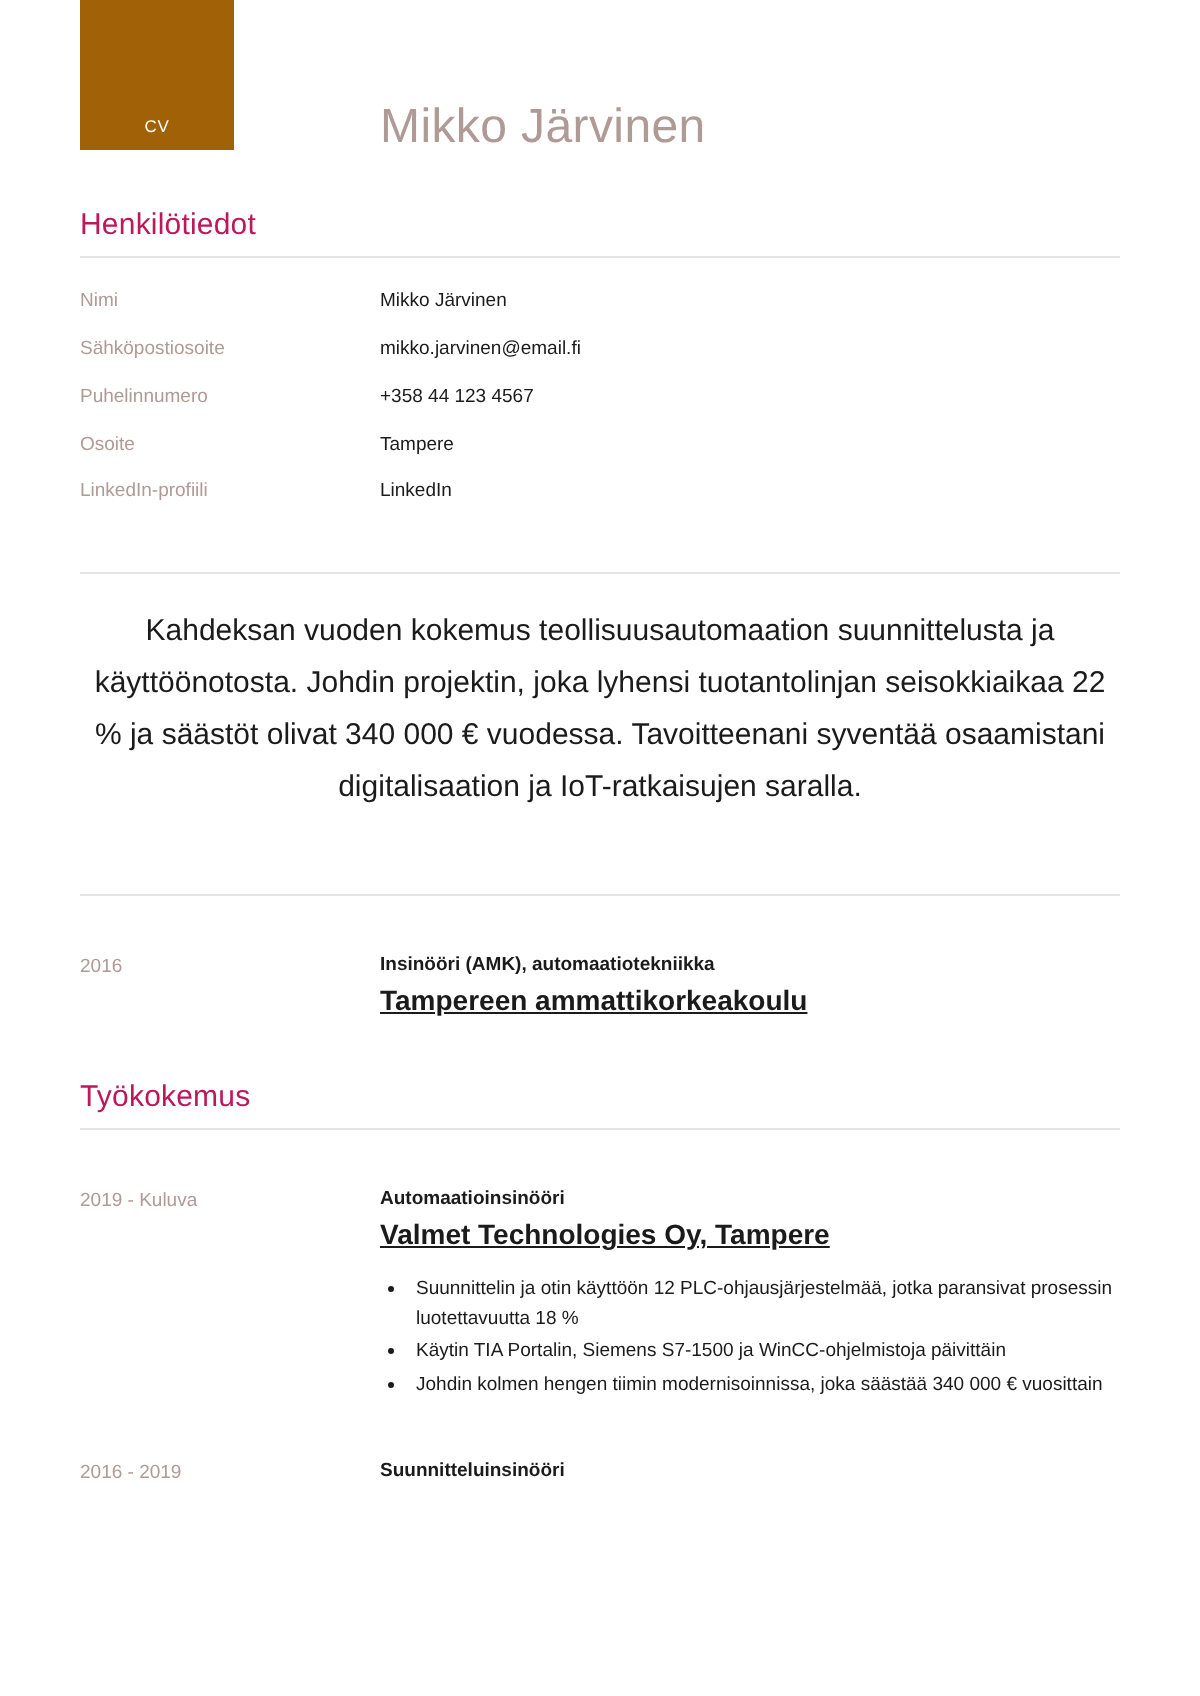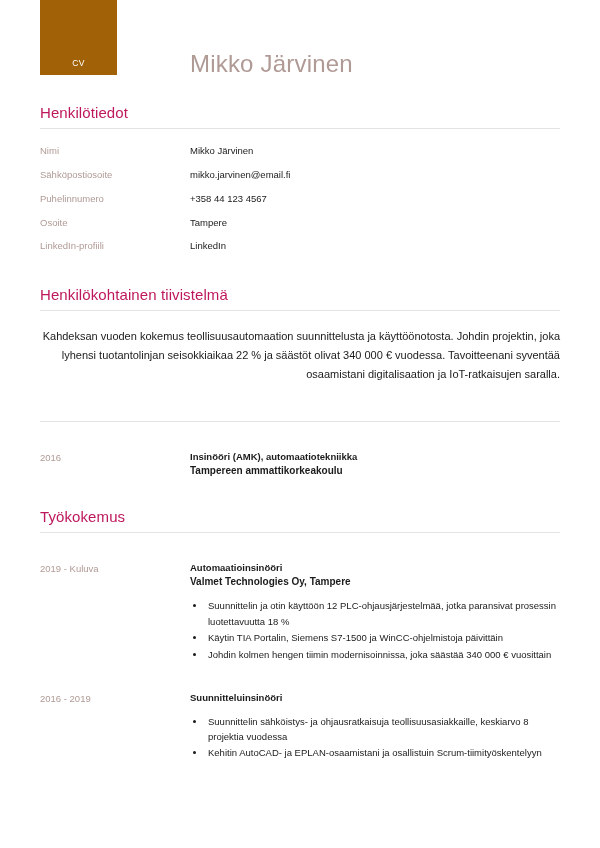--- a/index.html
+++ b/index.html
@@ -95,25 +95,25 @@
   }
   .detail-value {
     font-size: 9.5px;
     color: #1b1b1b;
     line-height: 1.3;
   }
 
   
   .summary-body {
     margin-top: 16px;
-    font-size: 11px;
+    font-size: 15px;
     line-height: 1.72;
     color: #1b1b1b;
     max-width: 520px;
-    text-align: right;
+    text-align: center;
   }
 
   
   .entry {
     display: flex;
     align-items: flex-start;
     margin-top: 28px;
   }
   .entry-date {
     width: 150px;
@@ -127,24 +127,25 @@
     flex: 1 1 auto;
     min-width: 0;
   }
   .entry-title {
     font-size: 9.5px;
     font-weight: bold;
     color: #1b1b1b;
     line-height: 1.45;
   }
   .entry-org {
-    font-size: 10px;
+    font-size: 14px;
     font-weight: bold;
     color: #1b1b1b;
     line-height: 1.45;
+    text-decoration: underline;
   }
   .entry-bullets {
     margin: 9px 0 0 0;
     padding-left: 16px;
     list-style: disc;
   }
   .entry-bullets li {
     font-size: 9.5px;
     line-height: 1.62;
     color: #1b1b1b;
@@ -198,21 +199,20 @@
         <div class="detail-label">LinkedIn-profiili</div>
         <div class="detail-value">LinkedIn</div>
       </div>
 
     </div>
   </div>
 
   <div class="gap-sm"></div>
 
   <div class="section">
-    <div class="section-title">Henkilökohtainen tiivistelmä</div>
     <div class="section-rule"></div>
     <p class="summary-body">Kahdeksan vuoden kokemus teollisuusautomaation suunnittelusta ja käyttöönotosta. Johdin projektin, joka lyhensi tuotantolinjan seisokkiaikaa 22 % ja säästöt olivat 340 000 € vuodessa. Tavoitteenani syventää osaamistani digitalisaation ja IoT-ratkaisujen saralla.</p>
   </div>
 
   <div class="gap-md"></div>
 
   <div class="section">
     <div class="section-rule"></div>
 
     <div class="entry">
@@ -240,22 +240,18 @@
           <li>Käytin TIA Portalin, Siemens S7-1500 ja WinCC-ohjelmistoja päivittäin</li>
           <li>Johdin kolmen hengen tiimin modernisoinnissa, joka säästää 340 000 € vuosittain</li>
         </ul>
       </div>
     </div>
 
     <div class="entry">
       <div class="entry-date">2016 - 2019</div>
       <div class="entry-body">
         <div class="entry-title">Suunnitteluinsinööri</div>
-        <ul class="entry-bullets">
-          <li>Suunnittelin sähköistys- ja ohjausratkaisuja teollisuusasiakkaille, keskiarvo 8 projektia vuodessa</li>
-          <li>Kehitin AutoCAD- ja EPLAN-osaamistani ja osallistuin Scrum-tiimityöskentelyyn</li>
-        </ul>
       </div>
     </div>
 
   </div>
 
 </div>
 
 </body></html>

